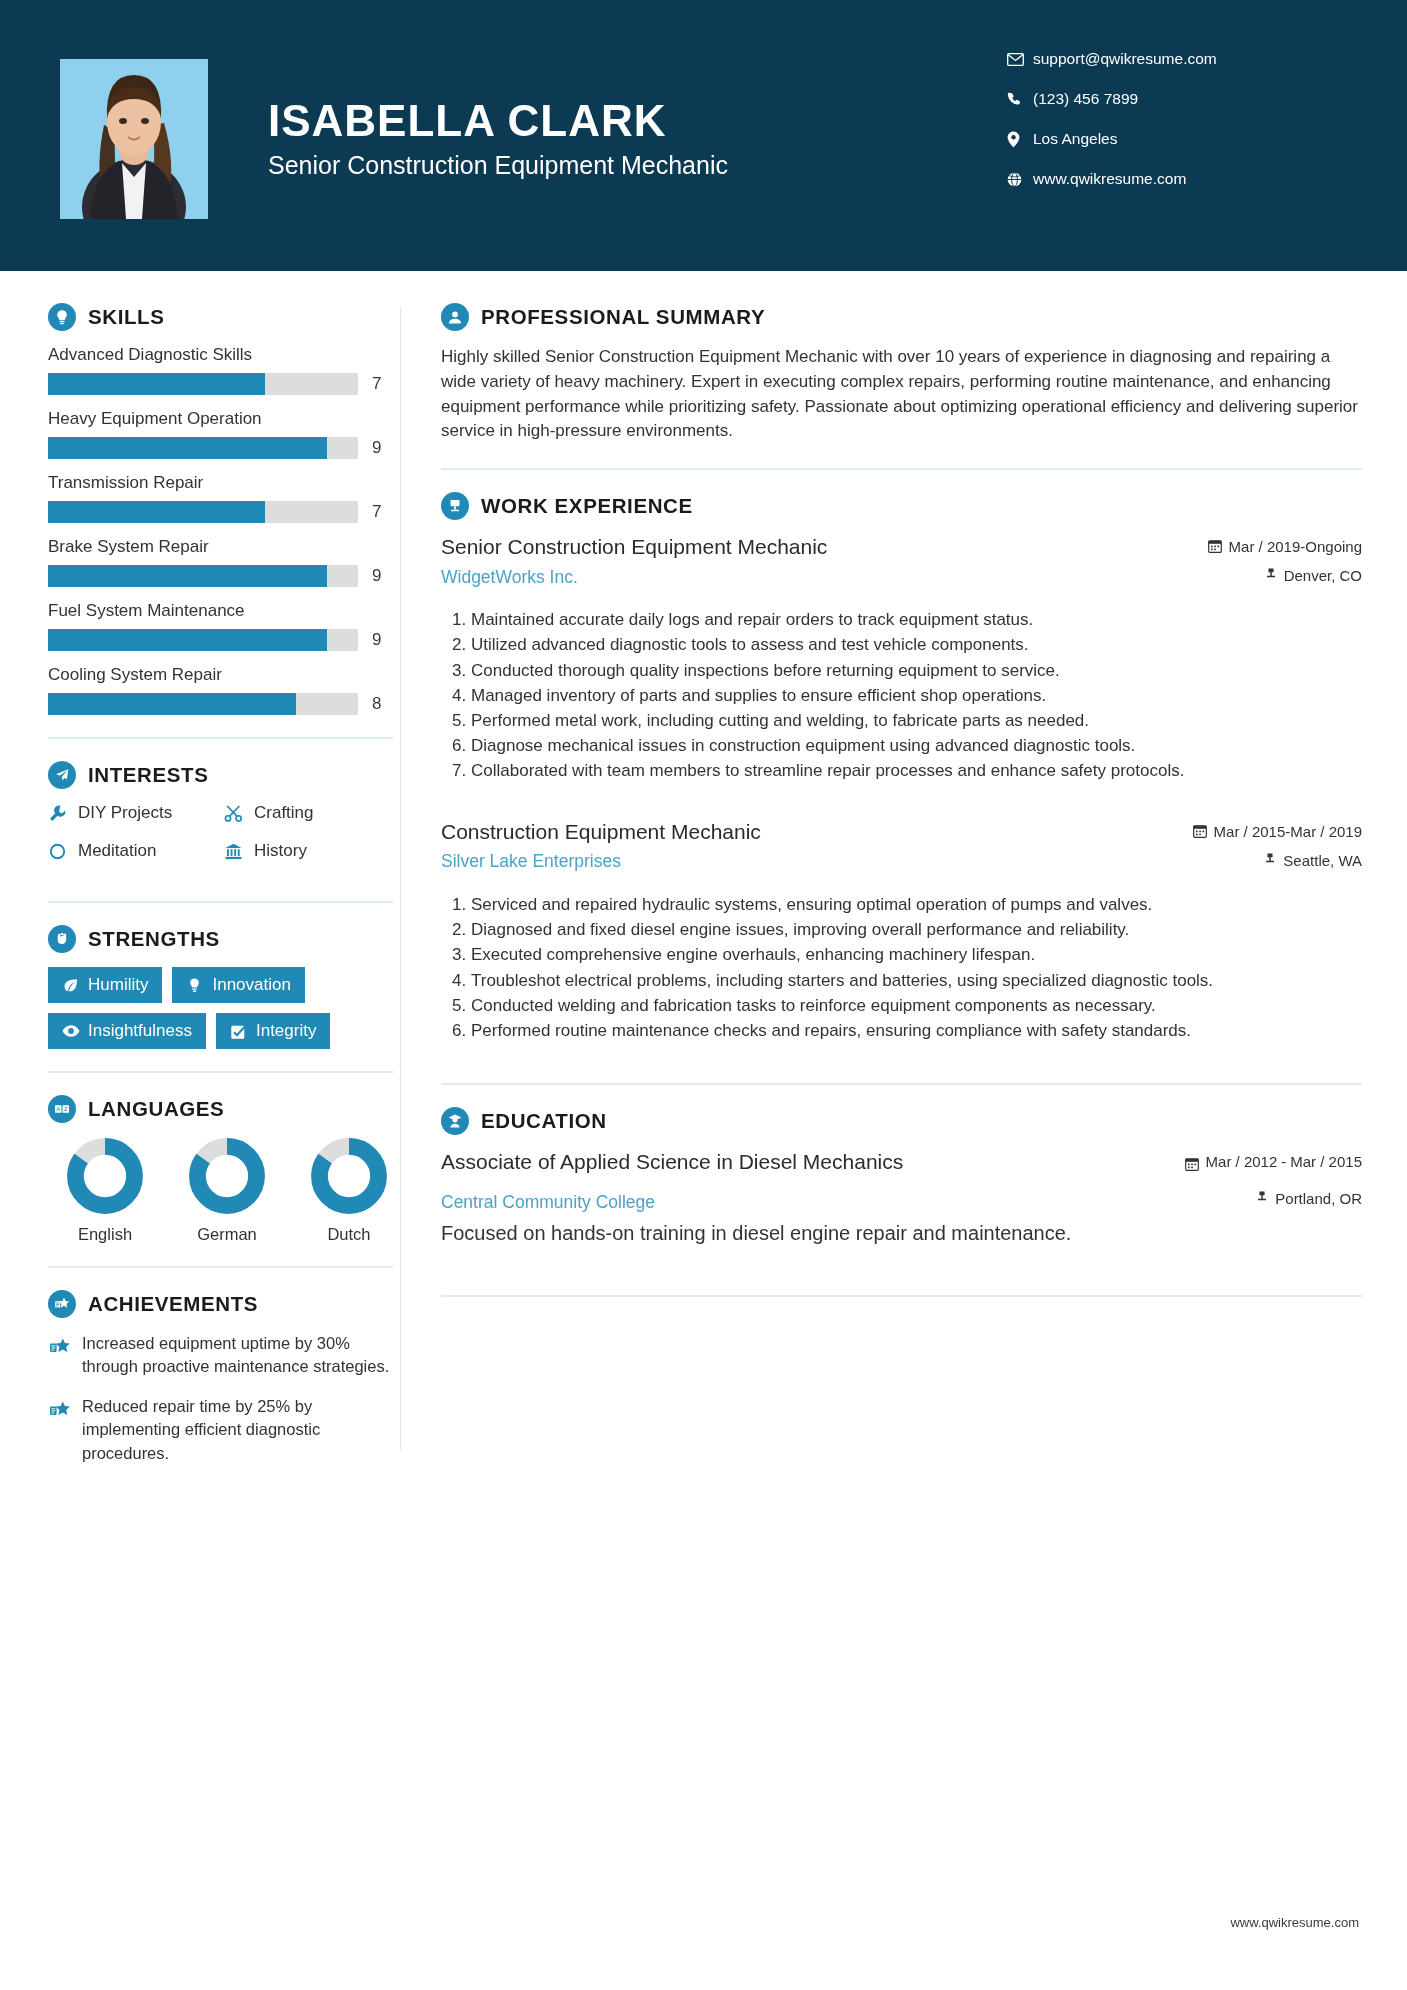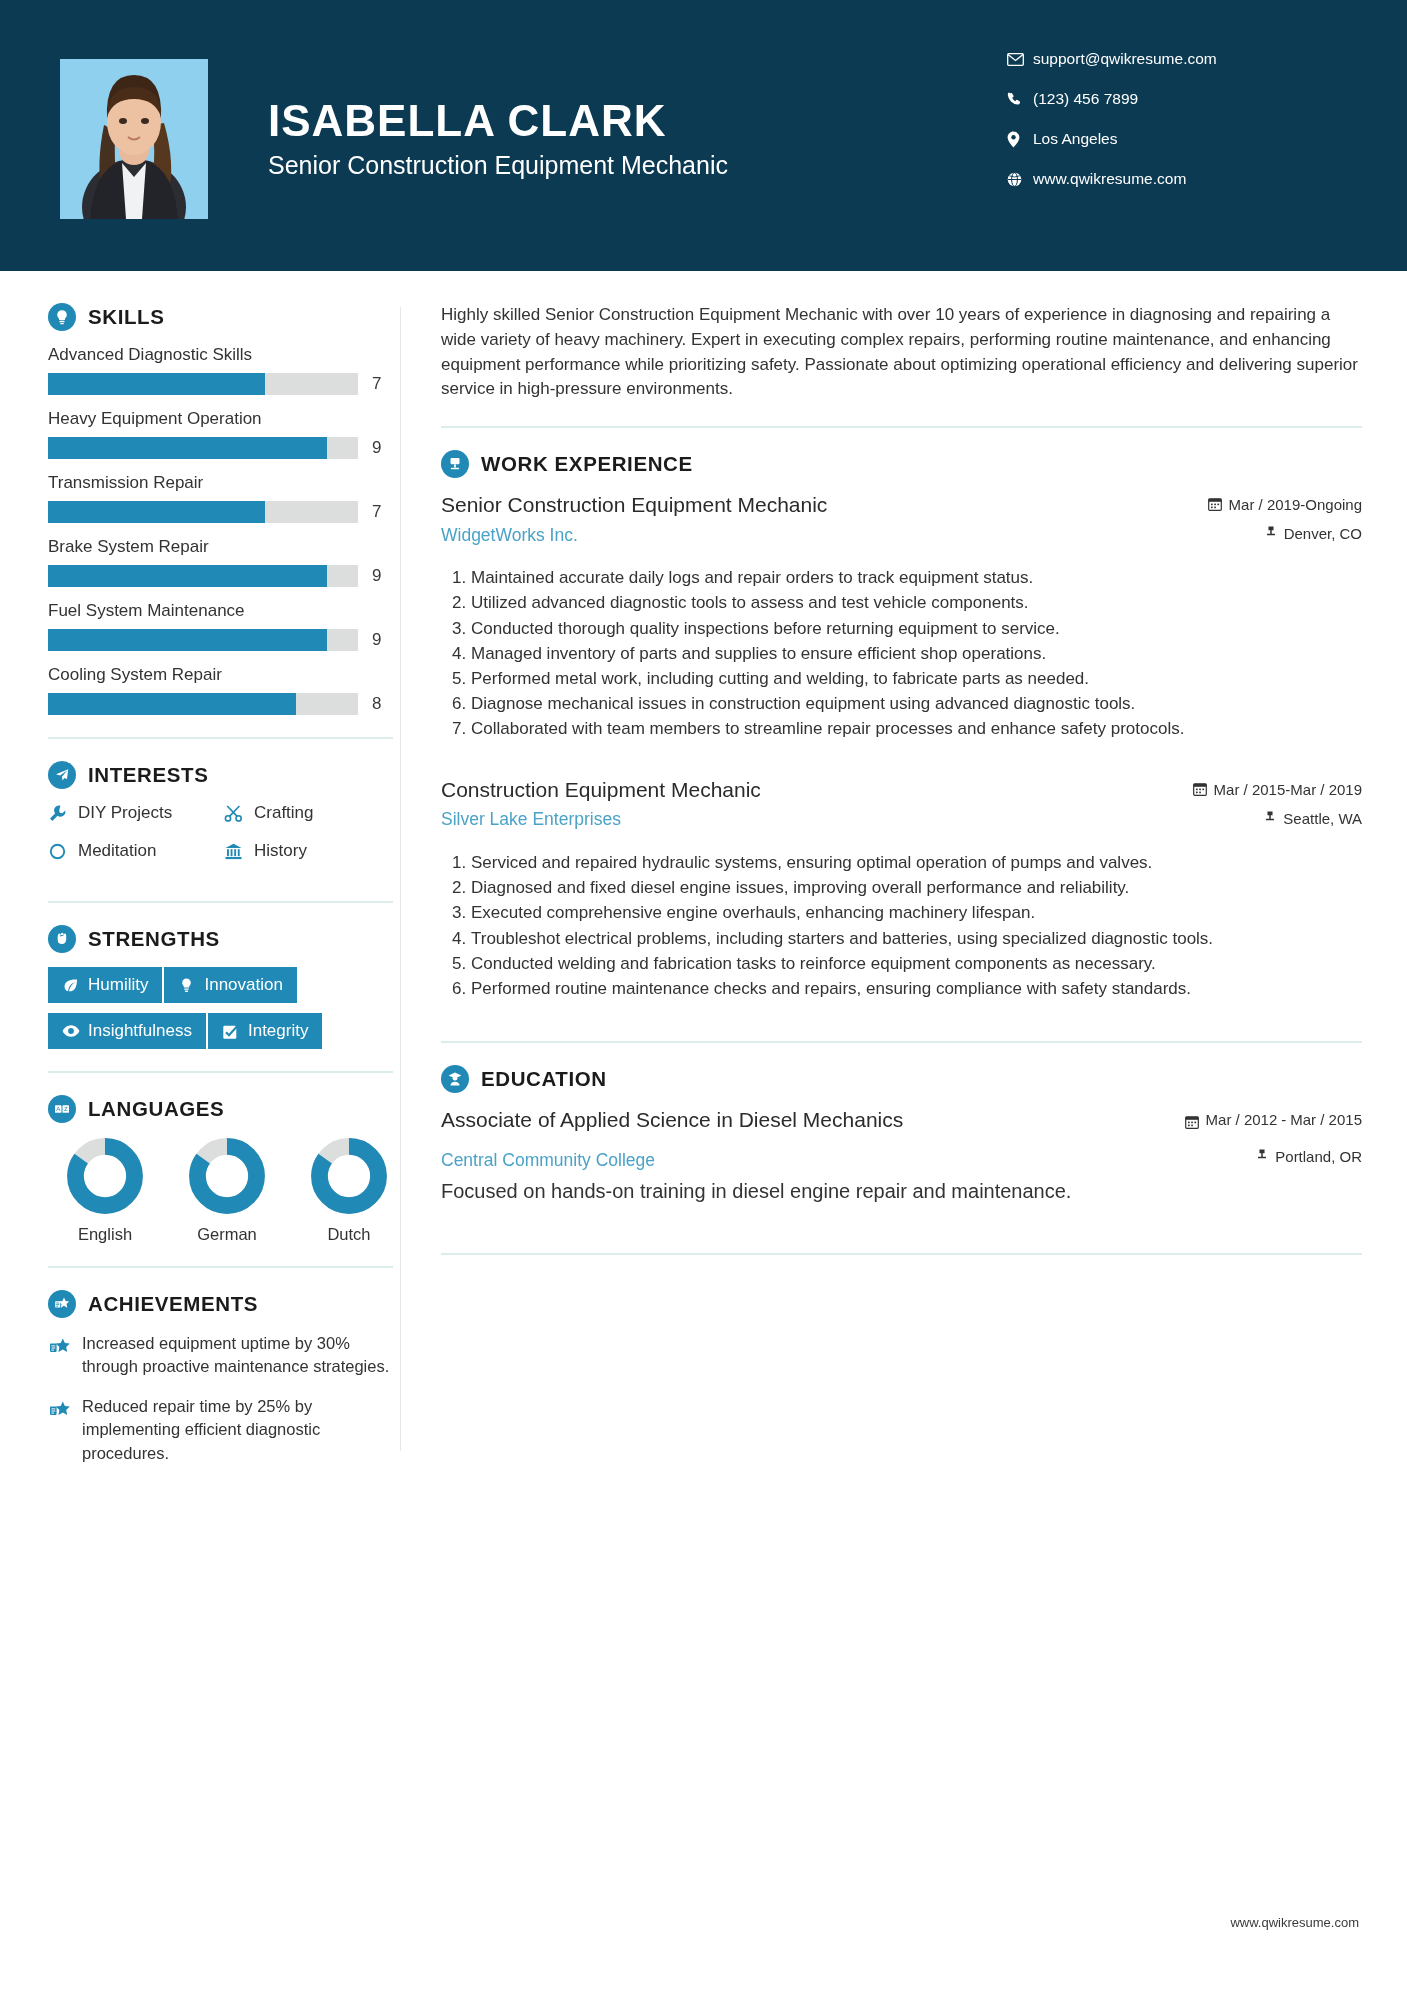--- a/index.html
+++ b/index.html
@@ -155,21 +155,21 @@
     font-size:17px;
     color:#333;
   }
   .interest .ico {
     width:30px; flex:0 0 30px;
     color:#2089b5;
     display:flex; align-items:center;
   }
 
   
-  .strength-grid { display:flex; flex-wrap:wrap; gap:10px 2px; width:345px;align-items:flex-end; }
+  .strength-grid { display:flex; flex-wrap:wrap; gap:10px 10px; width:345px;align-items:flex-end; }
   .strength {
     background:#2089b5;
     color:#ffffff;
     font-size:17px;
     padding:8px 14px;
     display:flex;
     align-items:center;
   }
   .strength .ico {
     width:26px; flex:0 0 26px;
@@ -609,20 +609,29 @@
           <span class="ach-text">Reduced repair time by 25% by implementing efficient diagnostic procedures.</span>
         </div>
       </div>
 
     </div>
 
     <div class="divider-v"></div>
 
     <div class="right-col">
 
+      <div class="sec-head">
+        <span class="sec-ico">
+          <svg width="18" height="18" viewBox="0 0 18 18">
+              <circle cx="9" cy="6.4" r="2.9" fill="#fff"></circle>
+              <path d="M2.9 15.4 q0.6 -4.6 6.1 -4.6 q5.5 0 6.1 4.6 z" fill="#fff"></path>
+            </svg>
+        </span>
+        <span class="sec-title">PROFESSIONAL SUMMARY</span>
+      </div>
       <div class="summary">Highly skilled Senior Construction Equipment Mechanic with over 10 years of experience in diagnosing and repairing a wide variety of heavy machinery. Expert in executing complex repairs, performing routine maintenance, and enhancing equipment performance while prioritizing safety. Passionate about optimizing operational efficiency and delivering superior service in high-pressure environments.</div>
 
       <div class="hr-right"></div>
 
       <div class="sec-head">
         <span class="sec-ico">
           <svg width="18" height="18" viewBox="0 0 18 18">
               <rect x="4.5" y="3" width="9" height="6.2" rx="1.1" fill="#fff"></rect>
               <rect x="8.1" y="9.4" width="1.8" height="3.1" fill="#fff"></rect>
               <rect x="4.8" y="12.7" width="8.4" height="1.6" rx="0.7" fill="#fff"></rect>

